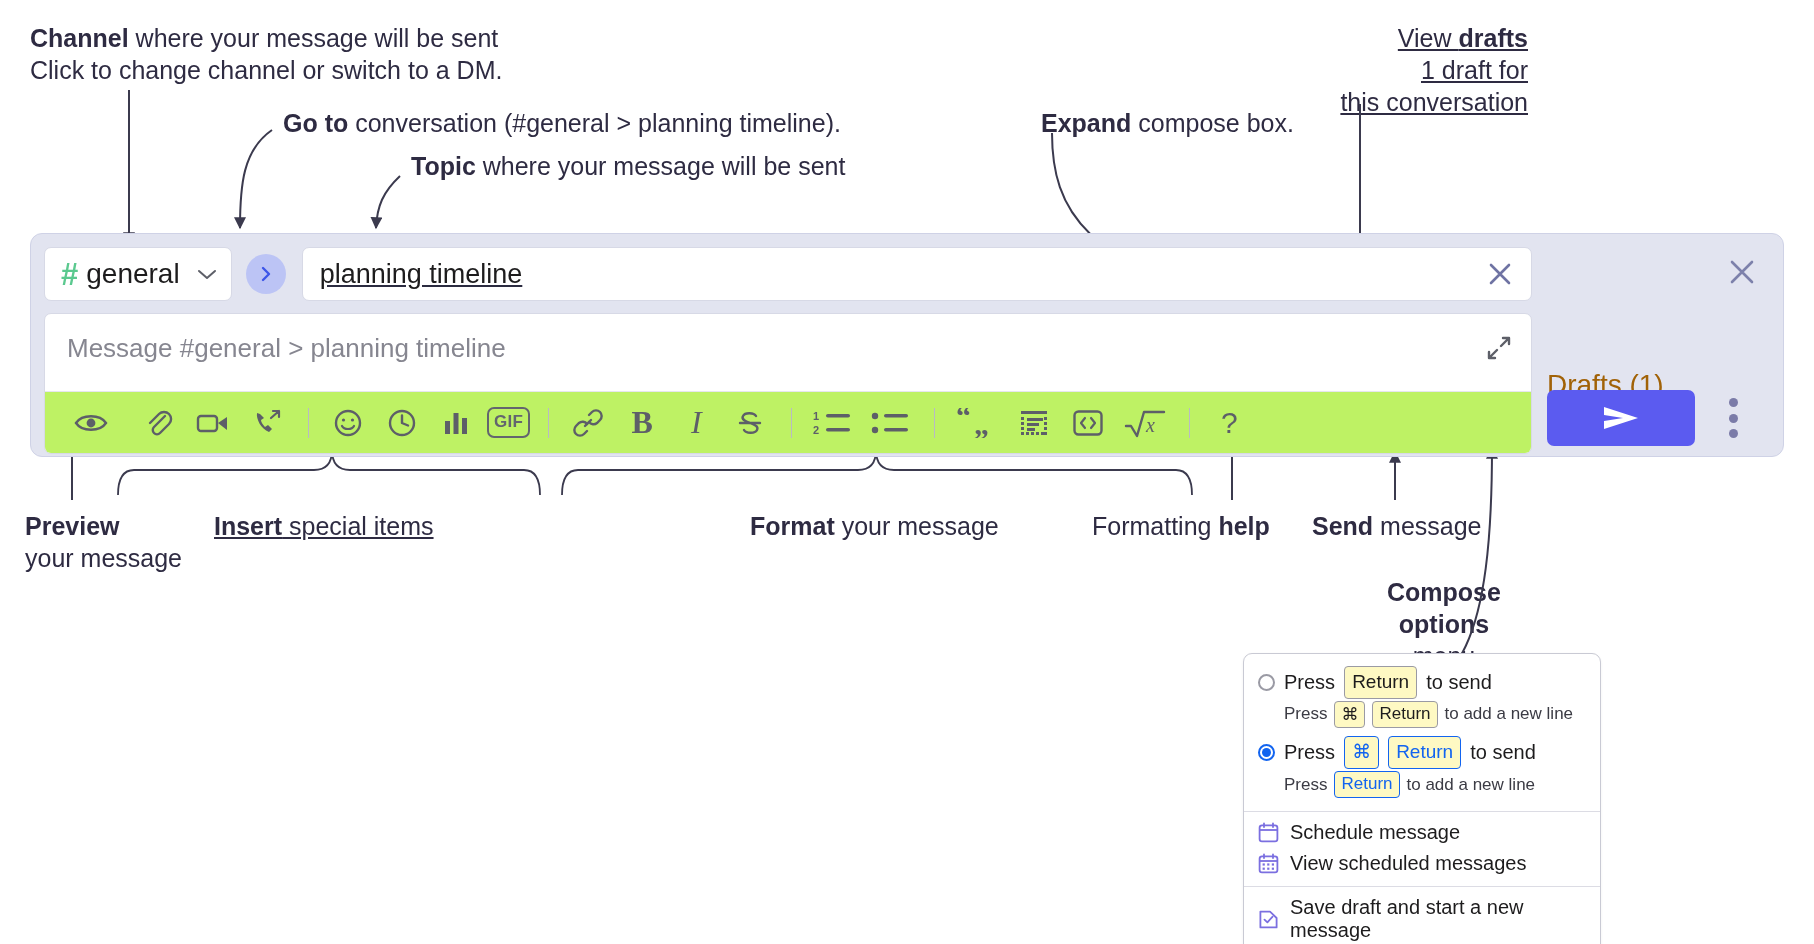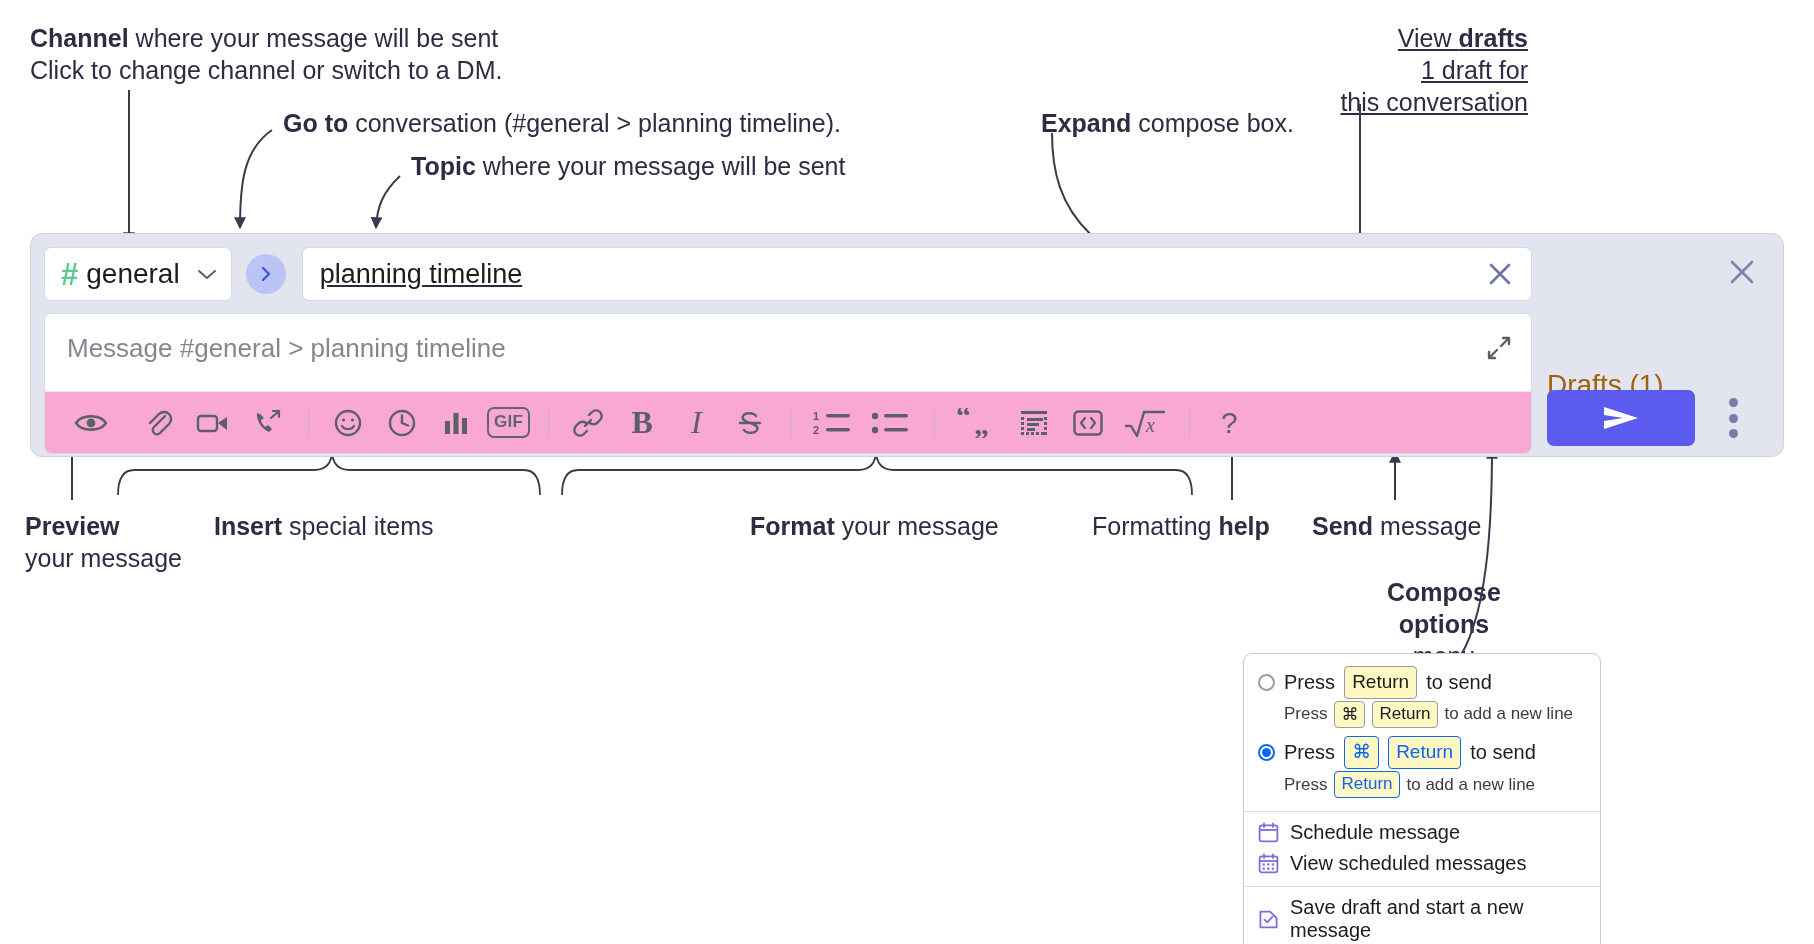--- a/index.html
+++ b/index.html
@@ -98,21 +98,21 @@
     font-size: 26px;
     color: #868690;
   }
   .expand-ic {
     position: absolute; right: 19px; top: 21px;
     width: 26px; height: 26px;
   }
   .toolbar {
     position: absolute; left: 0; right: 0; bottom: 0;
     height: 62px;
-    background: #f9a8d4;
+    background: #bef264;
     border-top: 1px solid #e6e7ef;
     display: flex; align-items: center;
     padding: 0 14px;
   }
   .tb-ic {
     width: 46px; height: 46px; margin-right: 8px;
     display: flex; align-items: center; justify-content: center;
     border-radius: 5px;
     flex: 0 0 auto;
   }
@@ -257,21 +257,21 @@
     <div><span>View </span><b>drafts</b></div>
     <div class="em">1 draft for</div>
     <div class="em">this conversation</div>
   </div>
 
   <div class="anno" style="left:25px; top:510px;">
     <div><b>Preview</b></div>
     <div>your message</div>
   </div>
 
-  <div class="anno" style="left:214px; top:510px;">
+  <div class="anno" style="left:214px; top:510px;text-decoration:underline;">
     <b>Insert</b><span> special items</span>
   </div>
 
   <div class="anno" style="left:750px; top:510px;">
     <b>Format</b><span> your message</span>
   </div>
 
   <div class="anno" style="left:1092px; top:510px;">
     <span>Formatting </span><b>help</b>
   </div>

